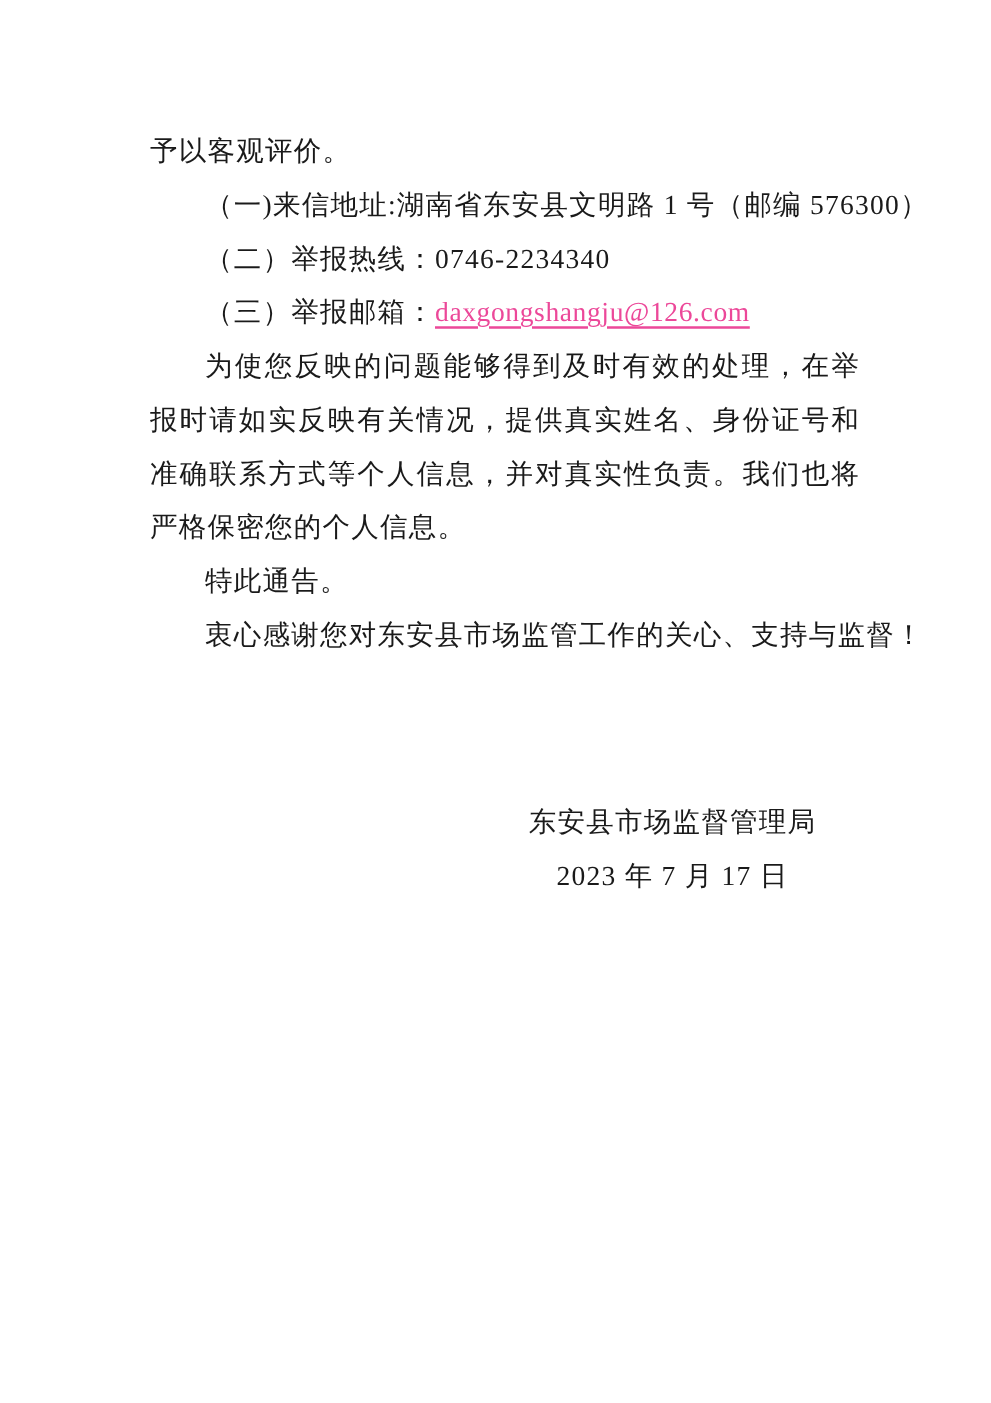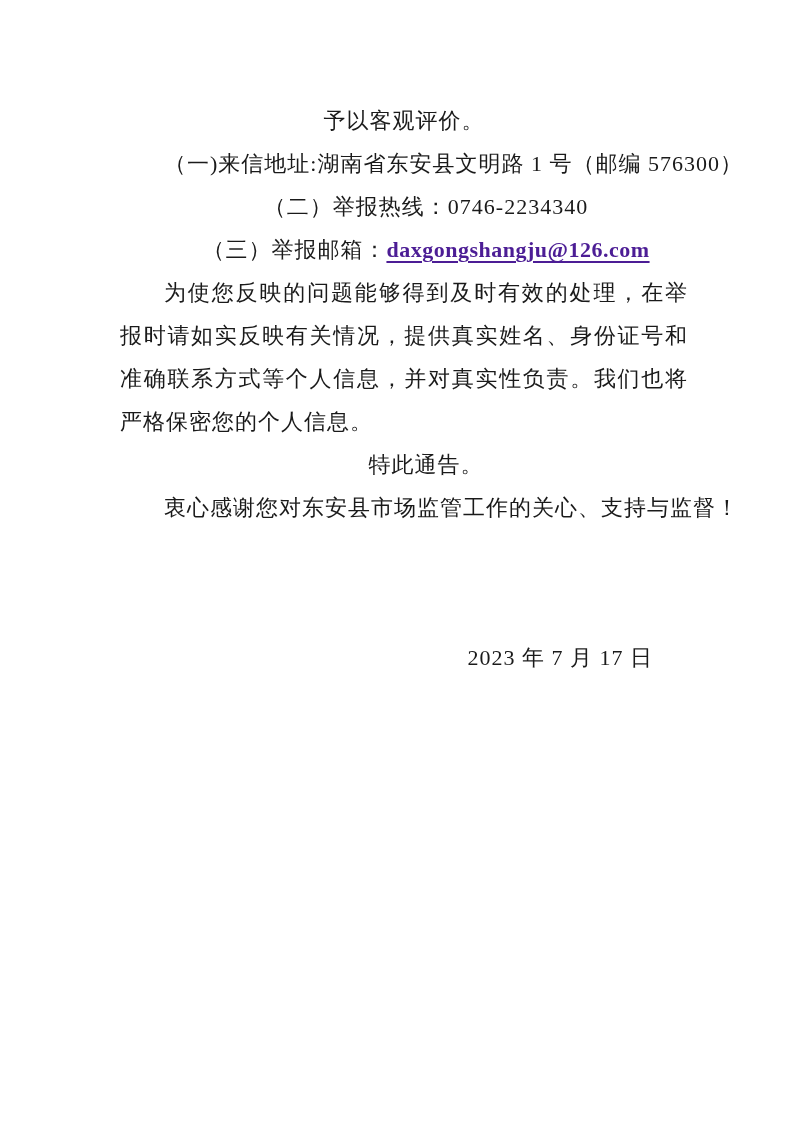--- a/index.html
+++ b/index.html
@@ -17,41 +17,39 @@
     overflow: hidden;
   }
   .content {
     padding: 99px 105px 0 120px;
     font-size: 22px;
     line-height: 43px;
     letter-spacing: 1px;
   }
   .line {
     white-space: nowrap;
-    text-align: center;
   }
   .indent {
     text-indent: 44px;
   }
   .heading {
     letter-spacing: 5px;
   }
   .para {
     text-align: justify;
     text-justify: inter-character;
     text-indent: 44px;
     white-space: normal;
   }
   .email-link {
-    color: #4c1d95;
+    color: #ec4899;
     text-decoration: underline;
     text-underline-offset: 4px;
     cursor: pointer;
     letter-spacing: 0.5px;
-    font-weight: bold;
   }
   .signature-block {
     margin-top: 107px;
     margin-right: 35px;
     margin-left: auto;
     width: fit-content;
     text-align: center;
     font-size: 22px;
     line-height: 43px;
     letter-spacing: 1px;
@@ -74,17 +72,18 @@
       <span>（三）举报邮箱：</span><a class="email-link">daxgongshangju@126.com</a>
     </div>
 
     <div class="para">为使您反映的问题能够得到及时有效的处理，在举报时请如实反映有关情况，提供真实姓名、身份证号和准确联系方式等个人信息，并对真实性负责。我们也将严格保密您的个人信息。</div>
 
     <div class="line indent">特此通告。</div>
 
     <div class="line indent">衷心感谢您对东安县市场监管工作的关心、支持与监督！</div>
 
     <div class="signature-block">
+      <div class="line">东安县市场监督管理局</div>
       <div class="line">2023 年 7 月 17 日</div>
     </div>
 
   </div>
 </div>
 
 </body></html>

